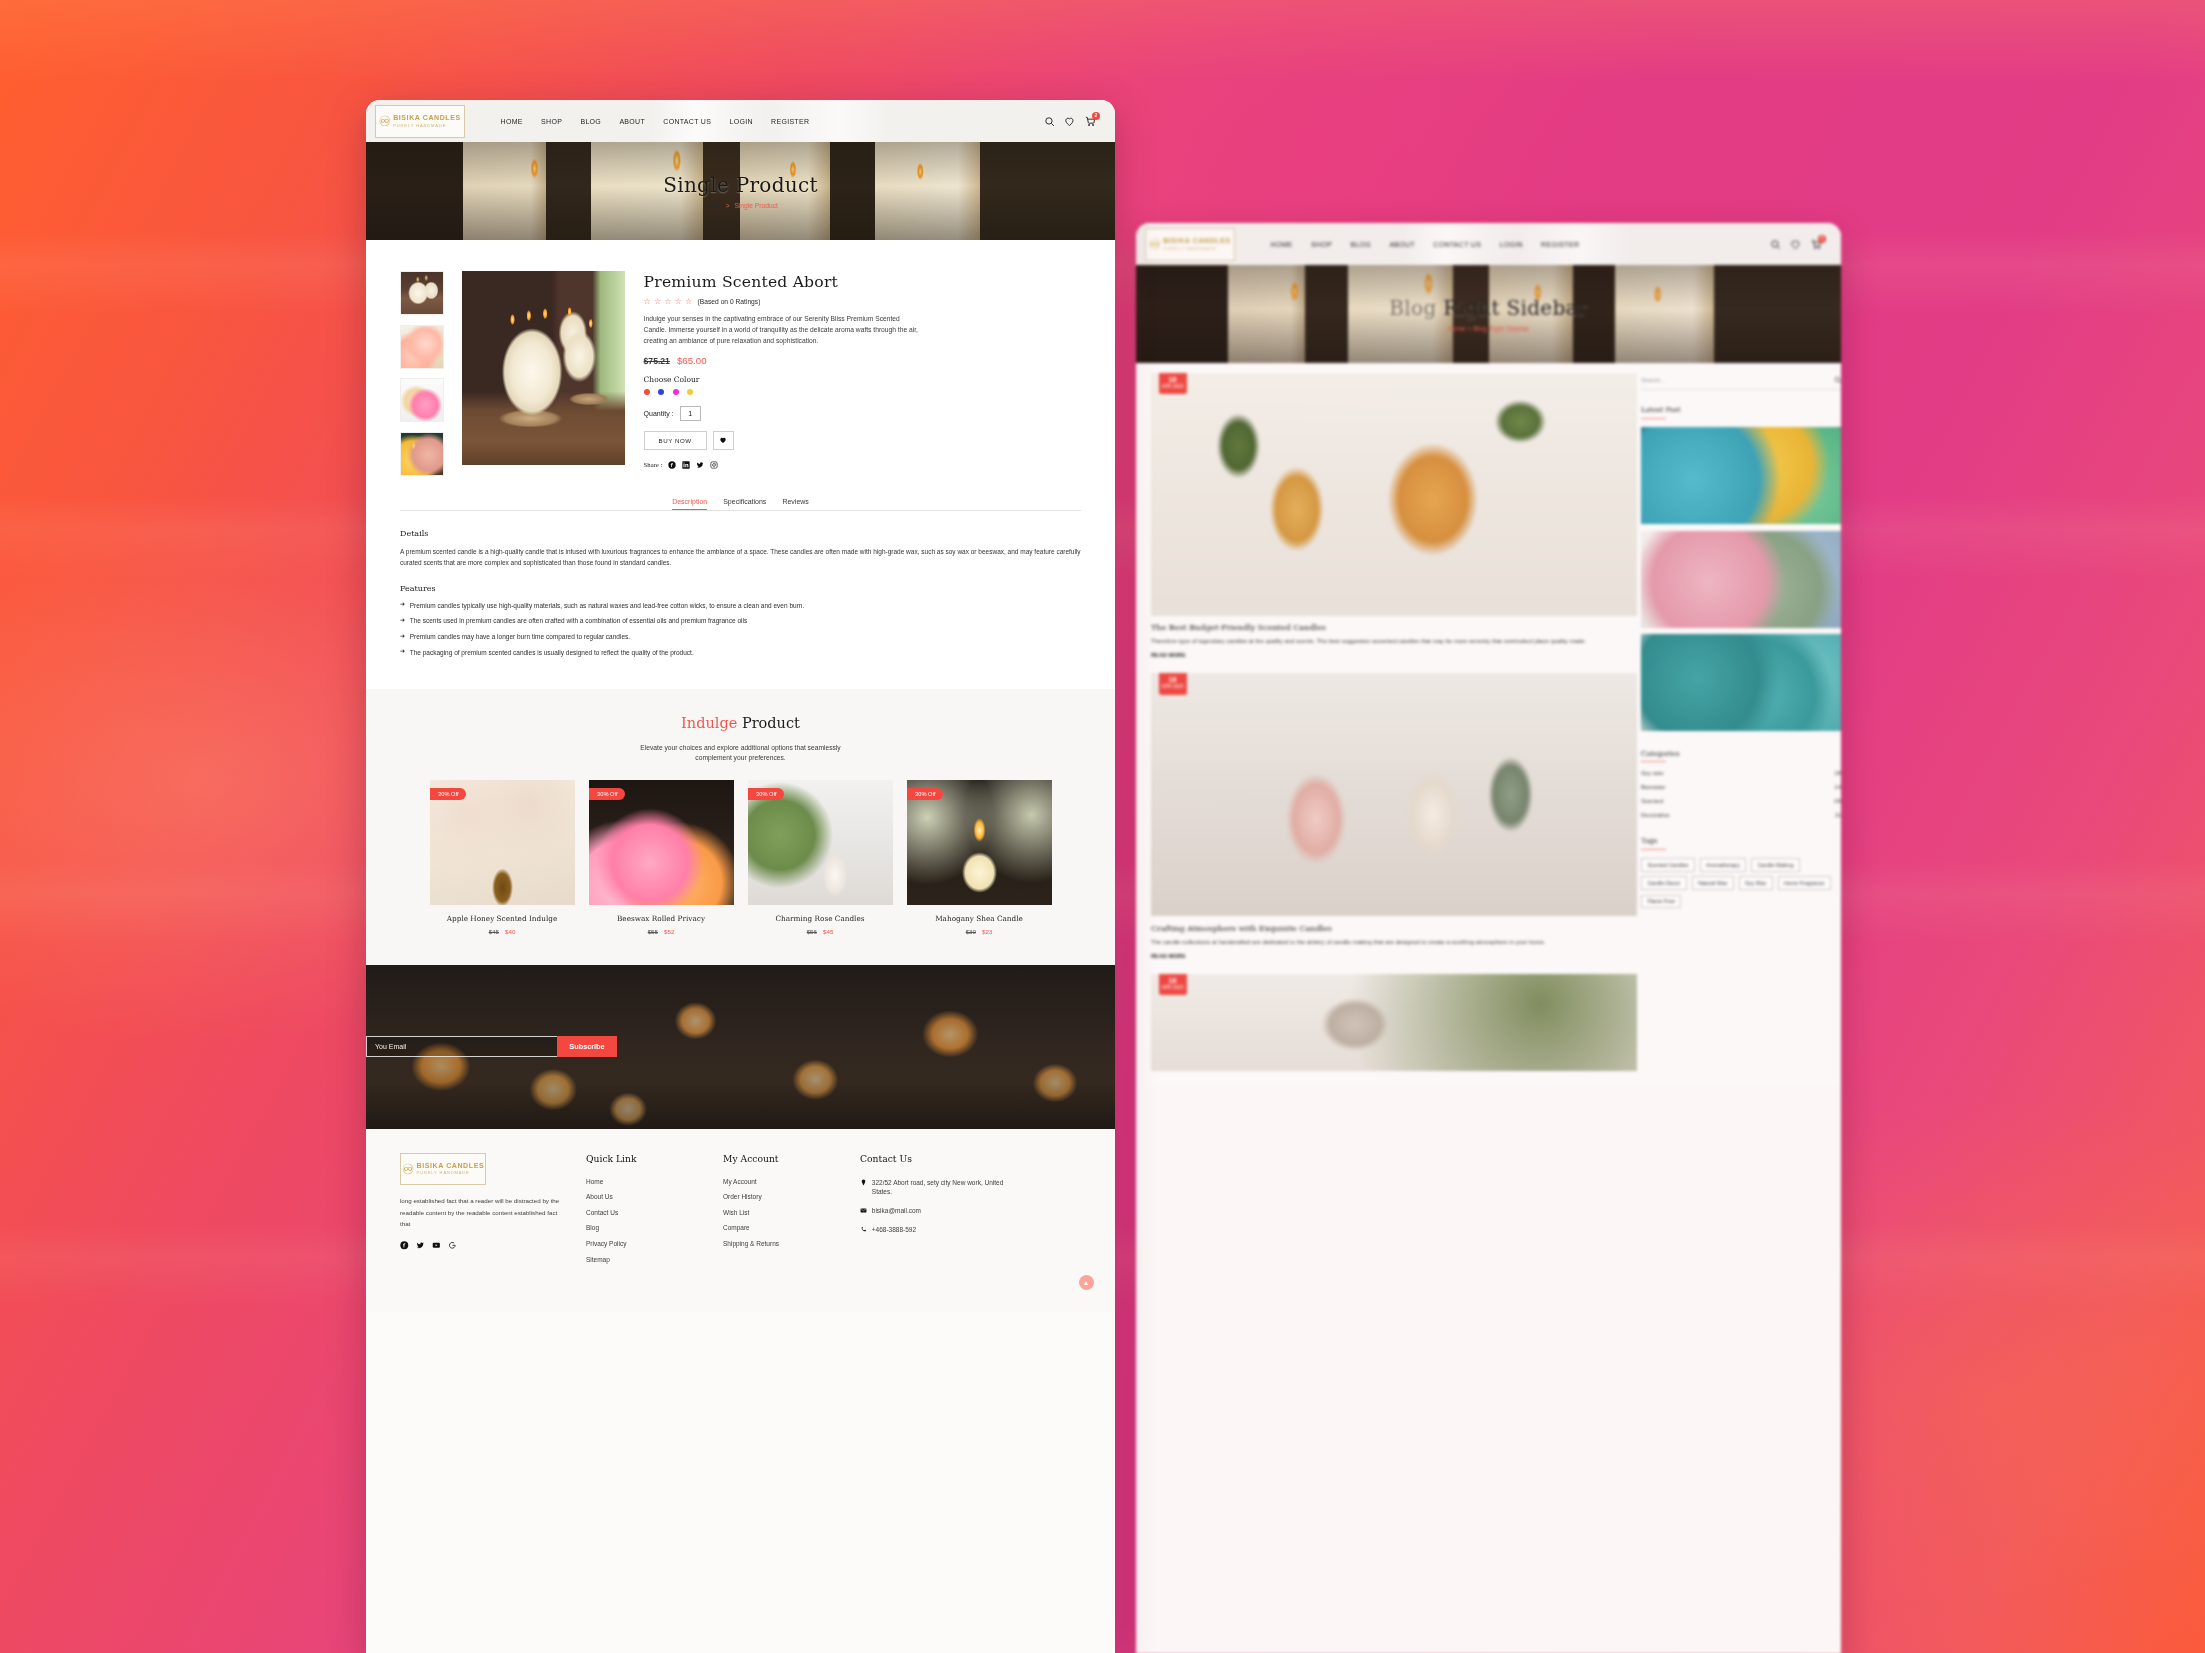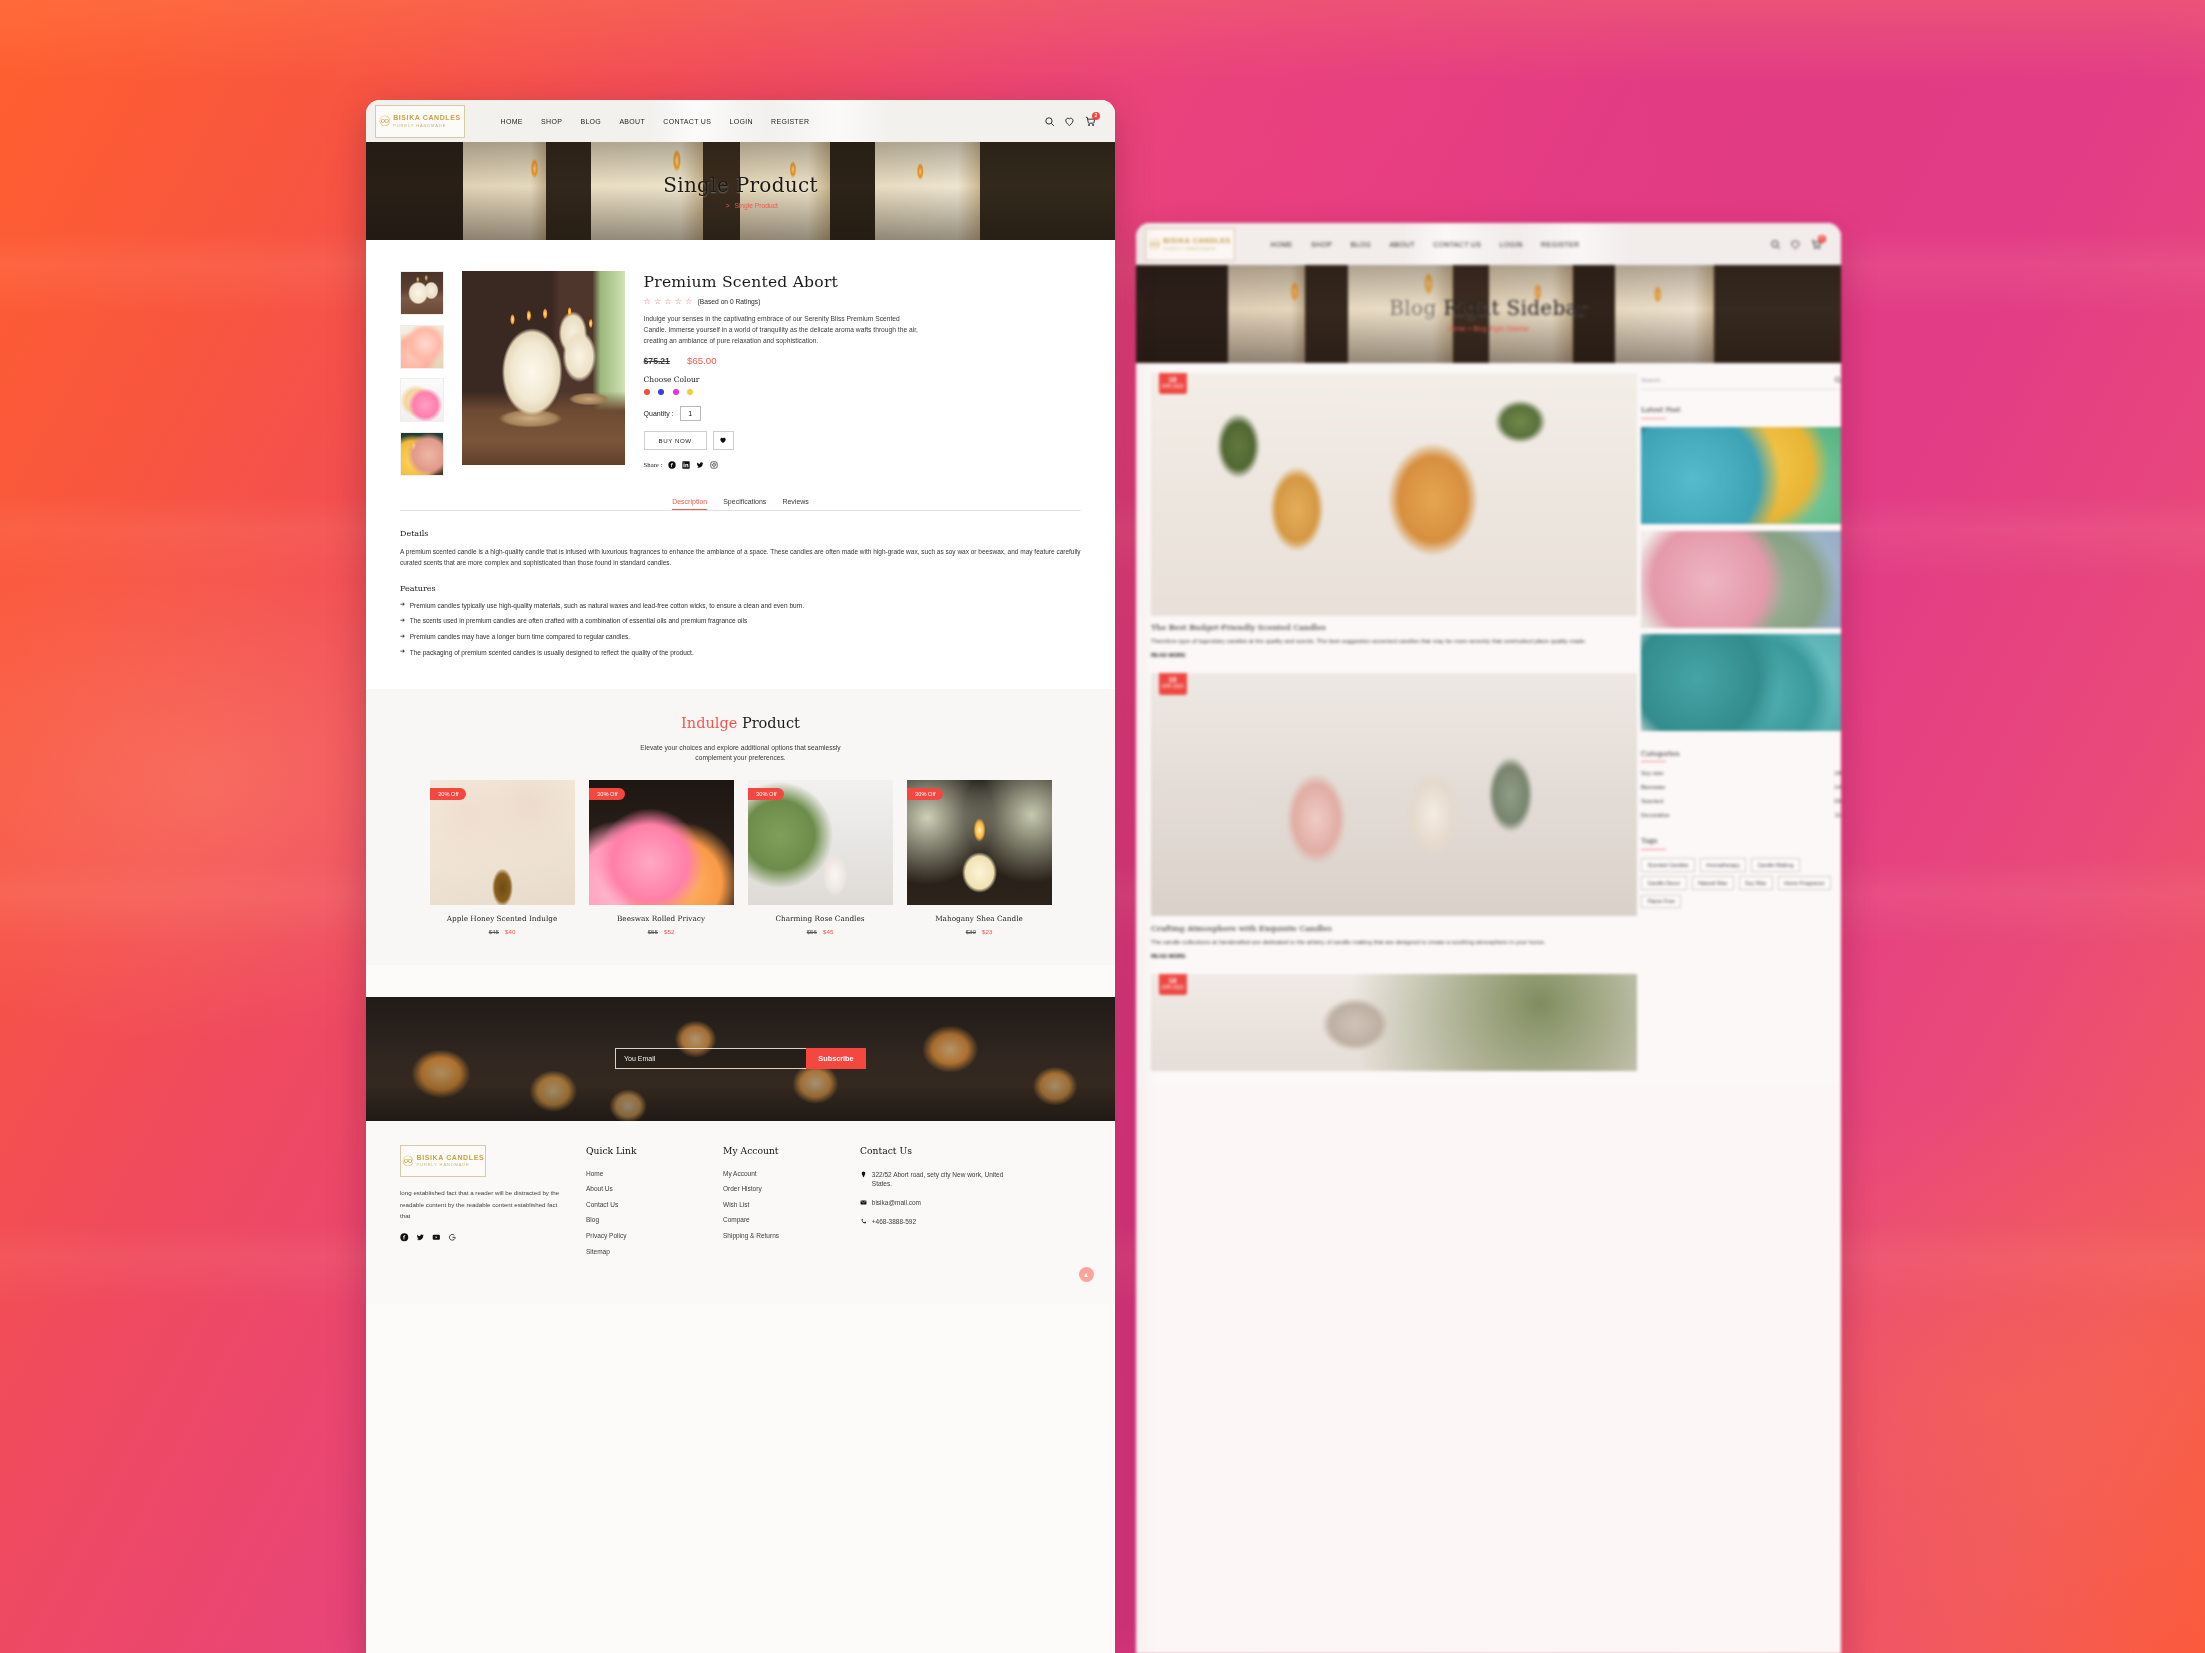--- a/index.html
+++ b/index.html
@@ -243,21 +243,21 @@
     font-family: "DejaVu Serif", serif;
     font-size: 15.6px; color: #1b1b1b; letter-spacing: 0.2px;
   }
   .rating-row { display: flex; align-items: center; gap: 3.2px; margin-top: 5.4px; }
   .star { color: #f2655c; font-size: 8px; }
   .rating-text { font-size: 6.7px; color: #2a2a2a; margin-left: 2.2px; }
   .product-desc {
     margin-top: 8.6px; font-size: 6.7px; line-height: 1.62;
     color: #3b3b3b; max-width: 275px;
   }
-  .price-row { margin-top: 8.6px; display: flex; align-items: baseline; gap: 17px; }
+  .price-row { margin-top: 8.6px; display: flex; align-items: baseline; gap: 7px; }
   .price-old { font-size: 8.6px; color: #3a3a3a; text-decoration: line-through; font-weight: bold;}
   .price-new { font-size: 9.7px; color: #f4594f; }
   .choose-label {
     margin-top: 8.6px; font-family: "DejaVu Serif", serif;
     font-size: 7.5px; color: #1f1f1f;
   }
   .swatches { margin-top: 5.4px; display: flex; gap: 8.6px; }
   .swatch { width: 6px; height: 6px; border-radius: 50%; cursor: pointer; }
   .qty-row { margin-top: 10.8px; display: flex; align-items: center; gap: 6.5px; }
   .qty-label { font-size: 7px; color: #242424; }
@@ -363,22 +363,22 @@
   .card-name {
     margin-top: 8.6px; font-family: "DejaVu Serif", serif;
     font-size: 7.3px; color: #1e1e1e;
   }
   .card-prices { margin-top: 4.8px; display: flex; gap: 6px; justify-content: center; }
   .cp-old { font-size: 6.2px; color: #555; text-decoration: line-through; }
   .cp-new { font-size: 6.2px; color: #f4594f; }
 
   
   .newsletter {
-    height: 124px; position: relative; overflow: hidden;
-    display: flex; align-items: center; justify-content: center; margin-top: 32px;
+    height: 164px; position: relative; overflow: hidden;
+    display: flex; align-items: center; 
   }
   .news-bg {
     position: absolute; inset: 0;
     background:
       radial-gradient(ellipse 40px 33px at 10% 62%, #ffd08a 0%, #f59d3c 48%, rgba(245,157,60,0) 74%),
       radial-gradient(ellipse 33px 29px at 25% 76%, #ffe0a8 0%, #f7ae4e 46%, rgba(247,174,78,0) 72%),
       radial-gradient(ellipse 29px 26px at 44% 34%, #ffd79a 0%, #f0a14a 46%, rgba(240,161,74,0) 72%),
       radial-gradient(ellipse 32px 28px at 60% 70%, #ffe3b0 0%, #f6ab50 46%, rgba(246,171,80,0) 72%),
       radial-gradient(ellipse 38px 32px at 78% 42%, #ffd392 0%, #f29b3f 46%, rgba(242,155,63,0) 74%),
       radial-gradient(ellipse 31px 27px at 92% 72%, #ffdf9f 0%, #f5a74b 46%, rgba(245,167,75,0) 72%),

